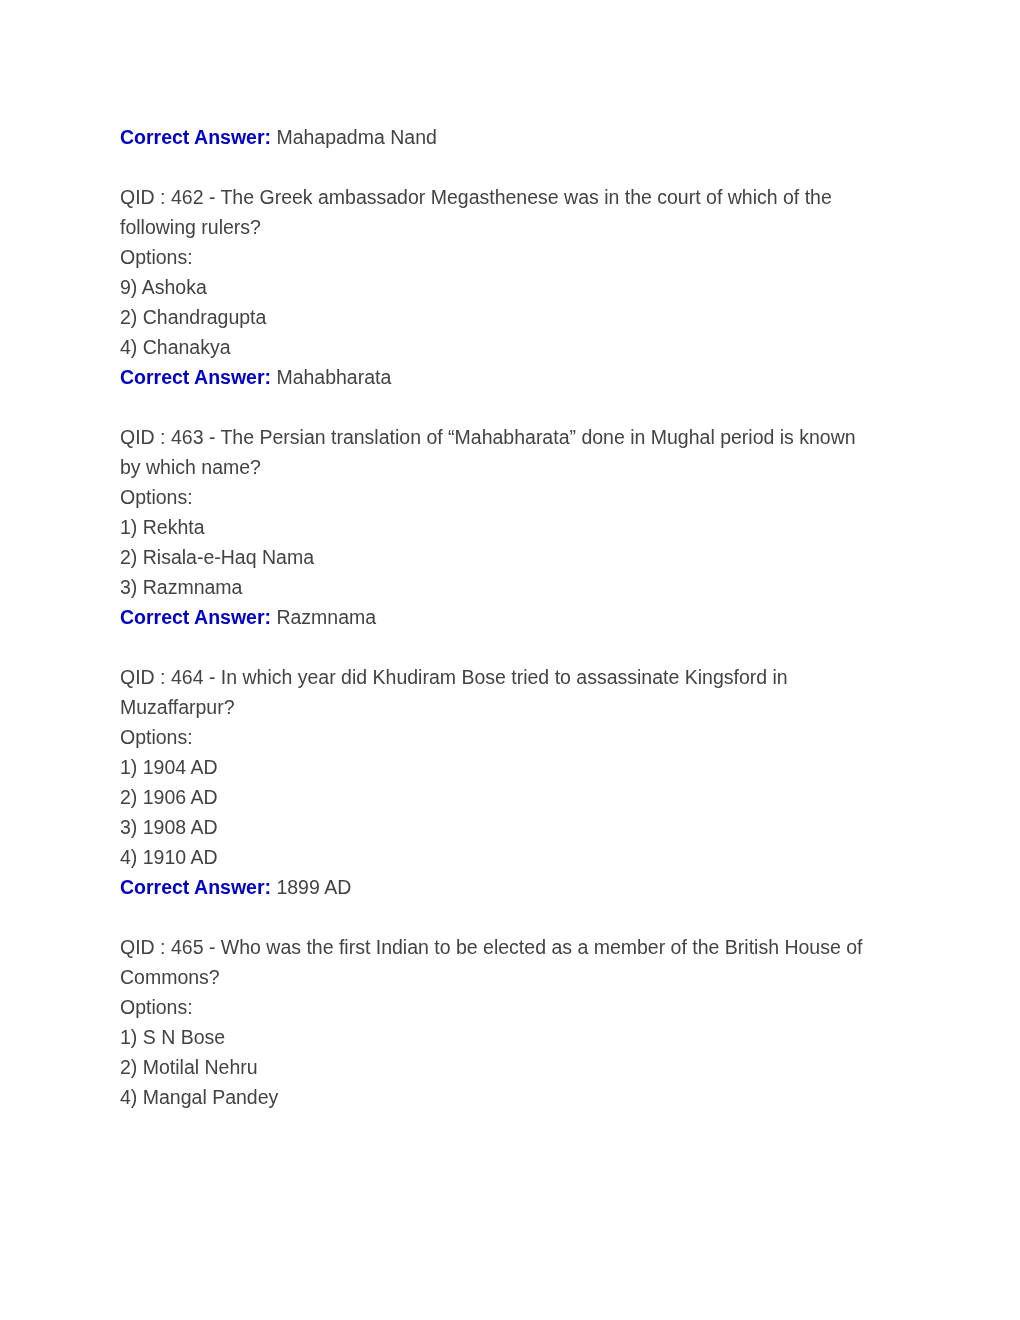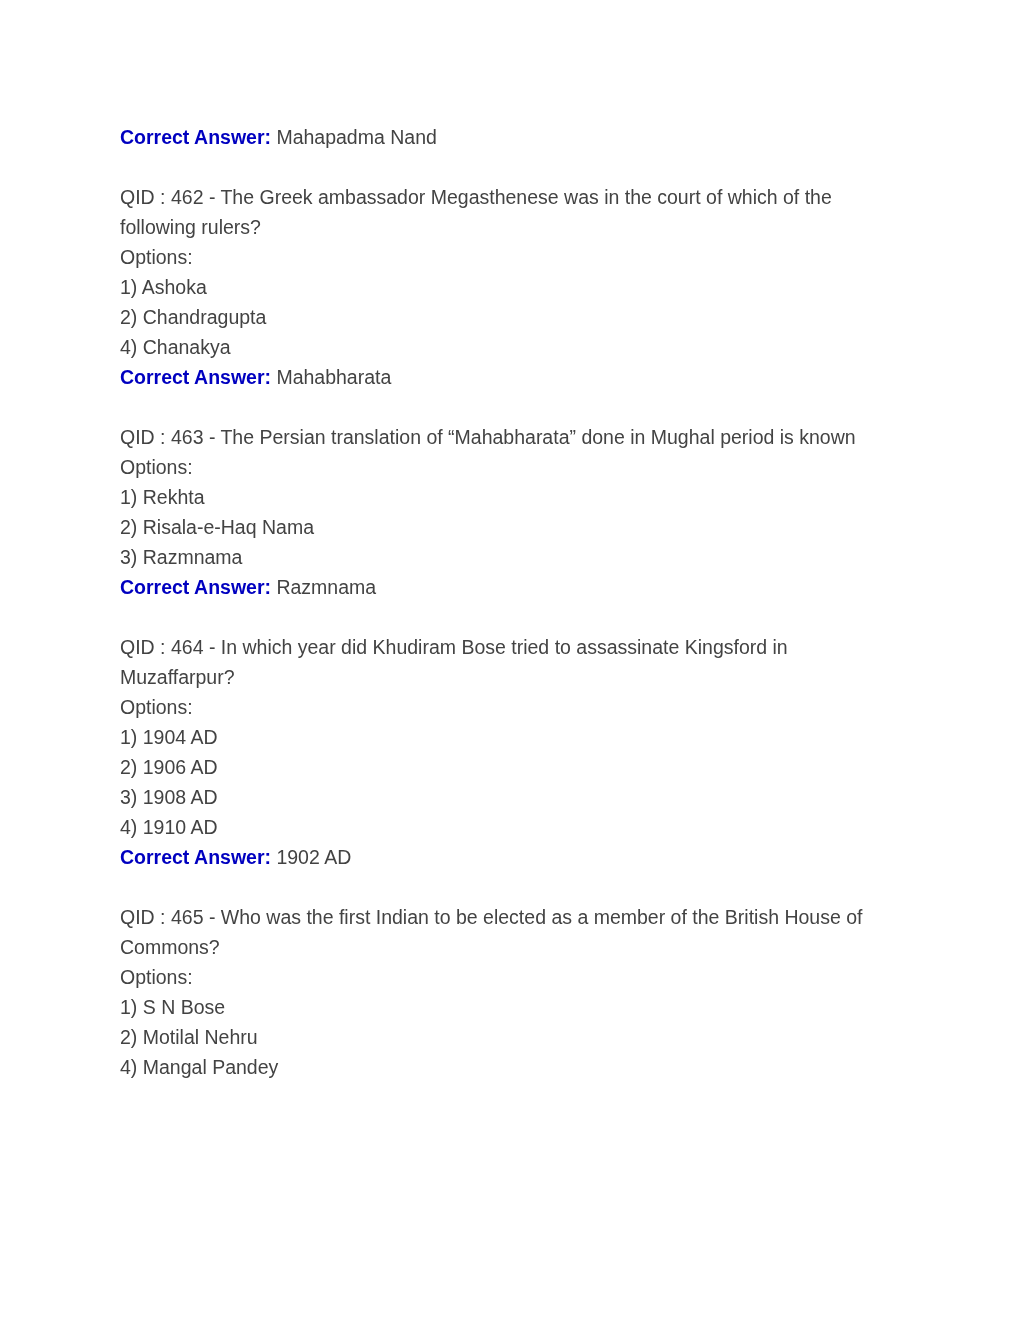--- a/index.html
+++ b/index.html
@@ -18,46 +18,47 @@
   <div class="line">
     <span class="blue">Correct Answer:</span>
     <span>Mahapadma Nand</span>
   </div>
   <div class="gap"></div>
 
   <div>
     <div class="line"><span class="bold">QID :</span> <span>462 - The Greek ambassador Megasthenese was in the court of which of the</span></div>
     <div class="line">following rulers?</div>
     <div class="line bold">Options:</div>
-    <div class="line">1) Ashoka</div>
+    <div class="line">9) Ashoka</div>
     <div class="line">2) Chandragupta</div>
     <div class="line">4) Chanakya</div>
     <div class="line"><span class="blue">Correct Answer:</span> <span>Mahabharata</span></div>
   </div>
   <div class="gap"></div>
 
   <div>
     <div class="line"><span class="bold">QID :</span> <span>463 - The Persian translation of “Mahabharata” done in Mughal period is known</span></div>
+    <div class="line">by which name?</div>
     <div class="line bold">Options:</div>
     <div class="line">1) Rekhta</div>
     <div class="line">2) Risala-e-Haq Nama</div>
     <div class="line">3) Razmnama</div>
     <div class="line"><span class="blue">Correct Answer:</span> <span>Razmnama</span></div>
   </div>
   <div class="gap"></div>
 
   <div>
     <div class="line"><span class="bold">QID :</span> <span>464 - In which year did Khudiram Bose tried to assassinate Kingsford in</span></div>
     <div class="line">Muzaffarpur?</div>
     <div class="line bold">Options:</div>
     <div class="line">1) 1904 AD</div>
     <div class="line">2) 1906 AD</div>
     <div class="line">3) 1908 AD</div>
     <div class="line">4) 1910 AD</div>
-    <div class="line"><span class="blue">Correct Answer:</span> <span>1902 AD</span></div>
+    <div class="line"><span class="blue">Correct Answer:</span> <span>1899 AD</span></div>
   </div>
   <div class="gap"></div>
 
   <div>
     <div class="line"><span class="bold">QID :</span> <span>465 - Who was the first Indian to be elected as a member of the British House of</span></div>
     <div class="line">Commons?</div>
     <div class="line bold">Options:</div>
     <div class="line">1) S N Bose</div>
     <div class="line">2) Motilal Nehru</div>
     <div class="line">4) Mangal Pandey</div>

